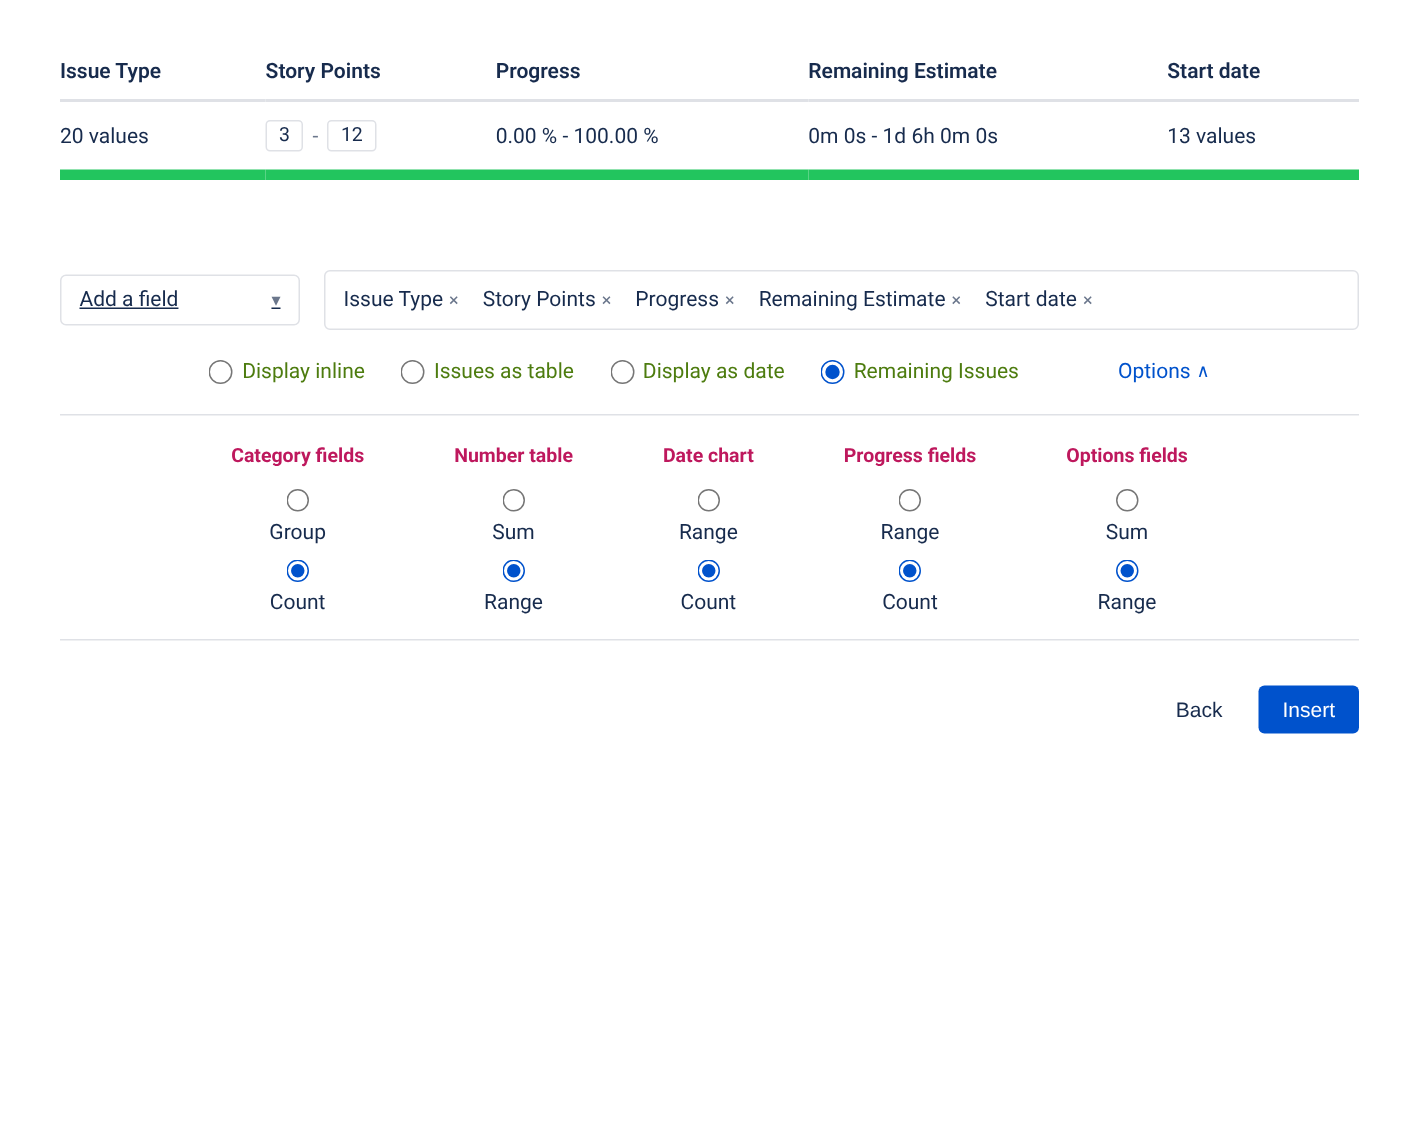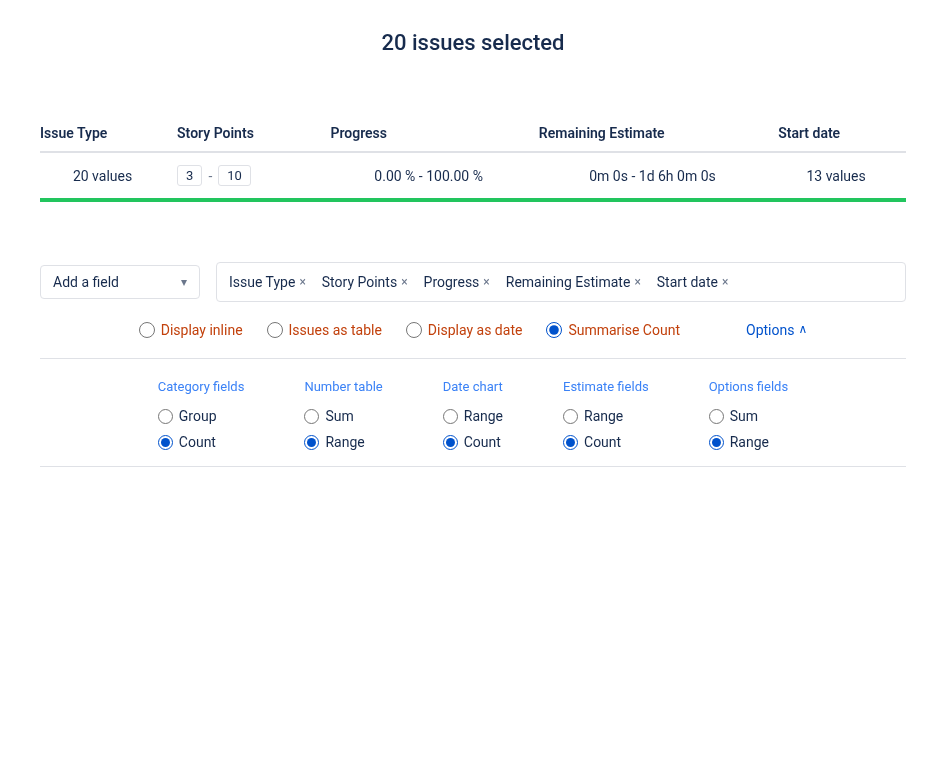--- a/index.html
+++ b/index.html
@@ -54,25 +54,25 @@
 
     .data-table th {
       text-align: left;
       padding: 10px 12px 10px 0;
       font-weight: 600;
       font-size: 14px;
       color: #172b4d;
     }
 
     .data-table td {
-      text-align: center;
+      text-align: left;
       padding: 12px 12px 12px 0;
       font-size: 14px;
       color: #172b4d;
-      border-bottom: 4px solid #22c55e;
+      border-bottom: 7px solid #22c55e;
     }
 
     .story-points-cell {
       display: flex;
       align-items: center;
       gap: 6px;
     }
 
     .range-value {
       display: inline-block;
@@ -104,20 +104,21 @@
       align-items: center;
       justify-content: space-between;
       padding: 8px 12px;
       border: 1px solid #dfe1e6;
       border-radius: 4px;
       min-width: 160px;
       cursor: pointer;
       background: #fff;
       font-size: 14px;
       color: #172b4d;
+      text-decoration: underline;
     }
 
     .add-field-dropdown .chevron {
       color: #6b778c;
       font-size: 12px;
       margin-left: 8px;
     }
 
     .tags-container {
       flex: 1;
@@ -170,21 +171,21 @@
     .radio-option input[type="radio"] {
       cursor: pointer;
       width: 16px;
       height: 16px;
       accent-color: #0052cc;
     }
 
     .radio-option label {
       cursor: pointer;
       font-size: 14px;
-      color: #c2410c;
+      color: #4d7c0f;
     }
 
     .options-link {
       color: #0052cc;
       cursor: pointer;
       font-size: 14px;
       display: flex;
       align-items: flex-start;
       gap: 4px;
       margin-left: 42px;
@@ -209,31 +210,32 @@
       gap: 60px;
     }
 
     .option-column {
       display: flex;
       flex-direction: column;
       gap: 10px;
     }
 
     .option-column-title {
-      font-weight: 400;
+      font-weight: 700;
       font-size: 13px;
-      color: #3b82f6;
+      color: #be185d;
       margin-bottom: 4px;
     }
 
     .option-radio {
       display: flex;
       align-items: center;
       gap: 6px;
       cursor: pointer;
+      flex-direction: column;
     }
 
     .option-radio input[type="radio"] {
       cursor: pointer;
       width: 15px;
       height: 15px;
       accent-color: #0052cc;
     }
 
     .option-radio label {
@@ -271,41 +273,40 @@
       font-weight: 500;
       padding: 8px 16px;
       cursor: pointer;
     }
   </style>
 </head>
 <body>
 
 <div class="page-container">
 
-  <h1 class="header-title">20 issues selected</h1>
 
   <div class="table-section">
     <table class="data-table">
       <thead>
         <tr>
           <th>Issue Type</th>
           <th>Story Points</th>
           <th>Progress</th>
           <th>Remaining Estimate</th>
           <th>Start date</th>
         </tr>
       </thead>
       <tbody>
         <tr>
           <td>20 values</td>
           <td>
             <div class="story-points-cell">
               <span class="range-value">3</span>
               <span class="range-separator">-</span>
-              <span class="range-value">10</span>
+              <span class="range-value">12</span>
             </div>
           </td>
           <td>0.00 % - 100.00 %</td>
           <td>0m 0s - 1d 6h 0m 0s</td>
           <td>13 values</td>
         </tr>
       </tbody>
     </table>
   </div>
 
@@ -356,21 +357,21 @@
         <label>Issues as table</label>
       </label>
 
       <label class="radio-option">
         <input type="radio" name="display-mode" style="">
         <label>Display as date</label>
       </label>
 
       <label class="radio-option">
         <input type="radio" name="display-mode" checked="" style="">
-        <label>Summarise Count</label>
+        <label>Remaining Issues</label>
       </label>
 
       <span class="options-link">
         <span>Options</span>
         <span class="chevron-up">∧</span>
       </span>
     </div>
 
     <div class="options-panel">
       <div class="options-grid">
@@ -405,21 +406,21 @@
             <input type="radio" name="date-field" style="">
             <label>Range</label>
           </label>
           <label class="option-radio">
             <input type="radio" name="date-field" checked="" style="">
             <label>Count</label>
           </label>
         </div>
 
         <div class="option-column">
-          <div class="option-column-title">Estimate fields</div>
+          <div class="option-column-title">Progress fields</div>
           <label class="option-radio">
             <input type="radio" name="datetime-field" style="">
             <label>Range</label>
           </label>
           <label class="option-radio">
             <input type="radio" name="datetime-field" checked="" style="">
             <label>Count</label>
           </label>
         </div>
 
@@ -431,16 +432,20 @@
           </label>
           <label class="option-radio">
             <input type="radio" name="progress-field" checked="" style="">
             <label>Range</label>
           </label>
         </div>
 
       </div>
     </div>
 
+    <div class="footer-buttons">
+      <button class="btn-back">Back</button>
+      <button class="btn-insert">Insert</button>
+    </div>
 
   </div>
 
 </div>
 
 </body></html>

